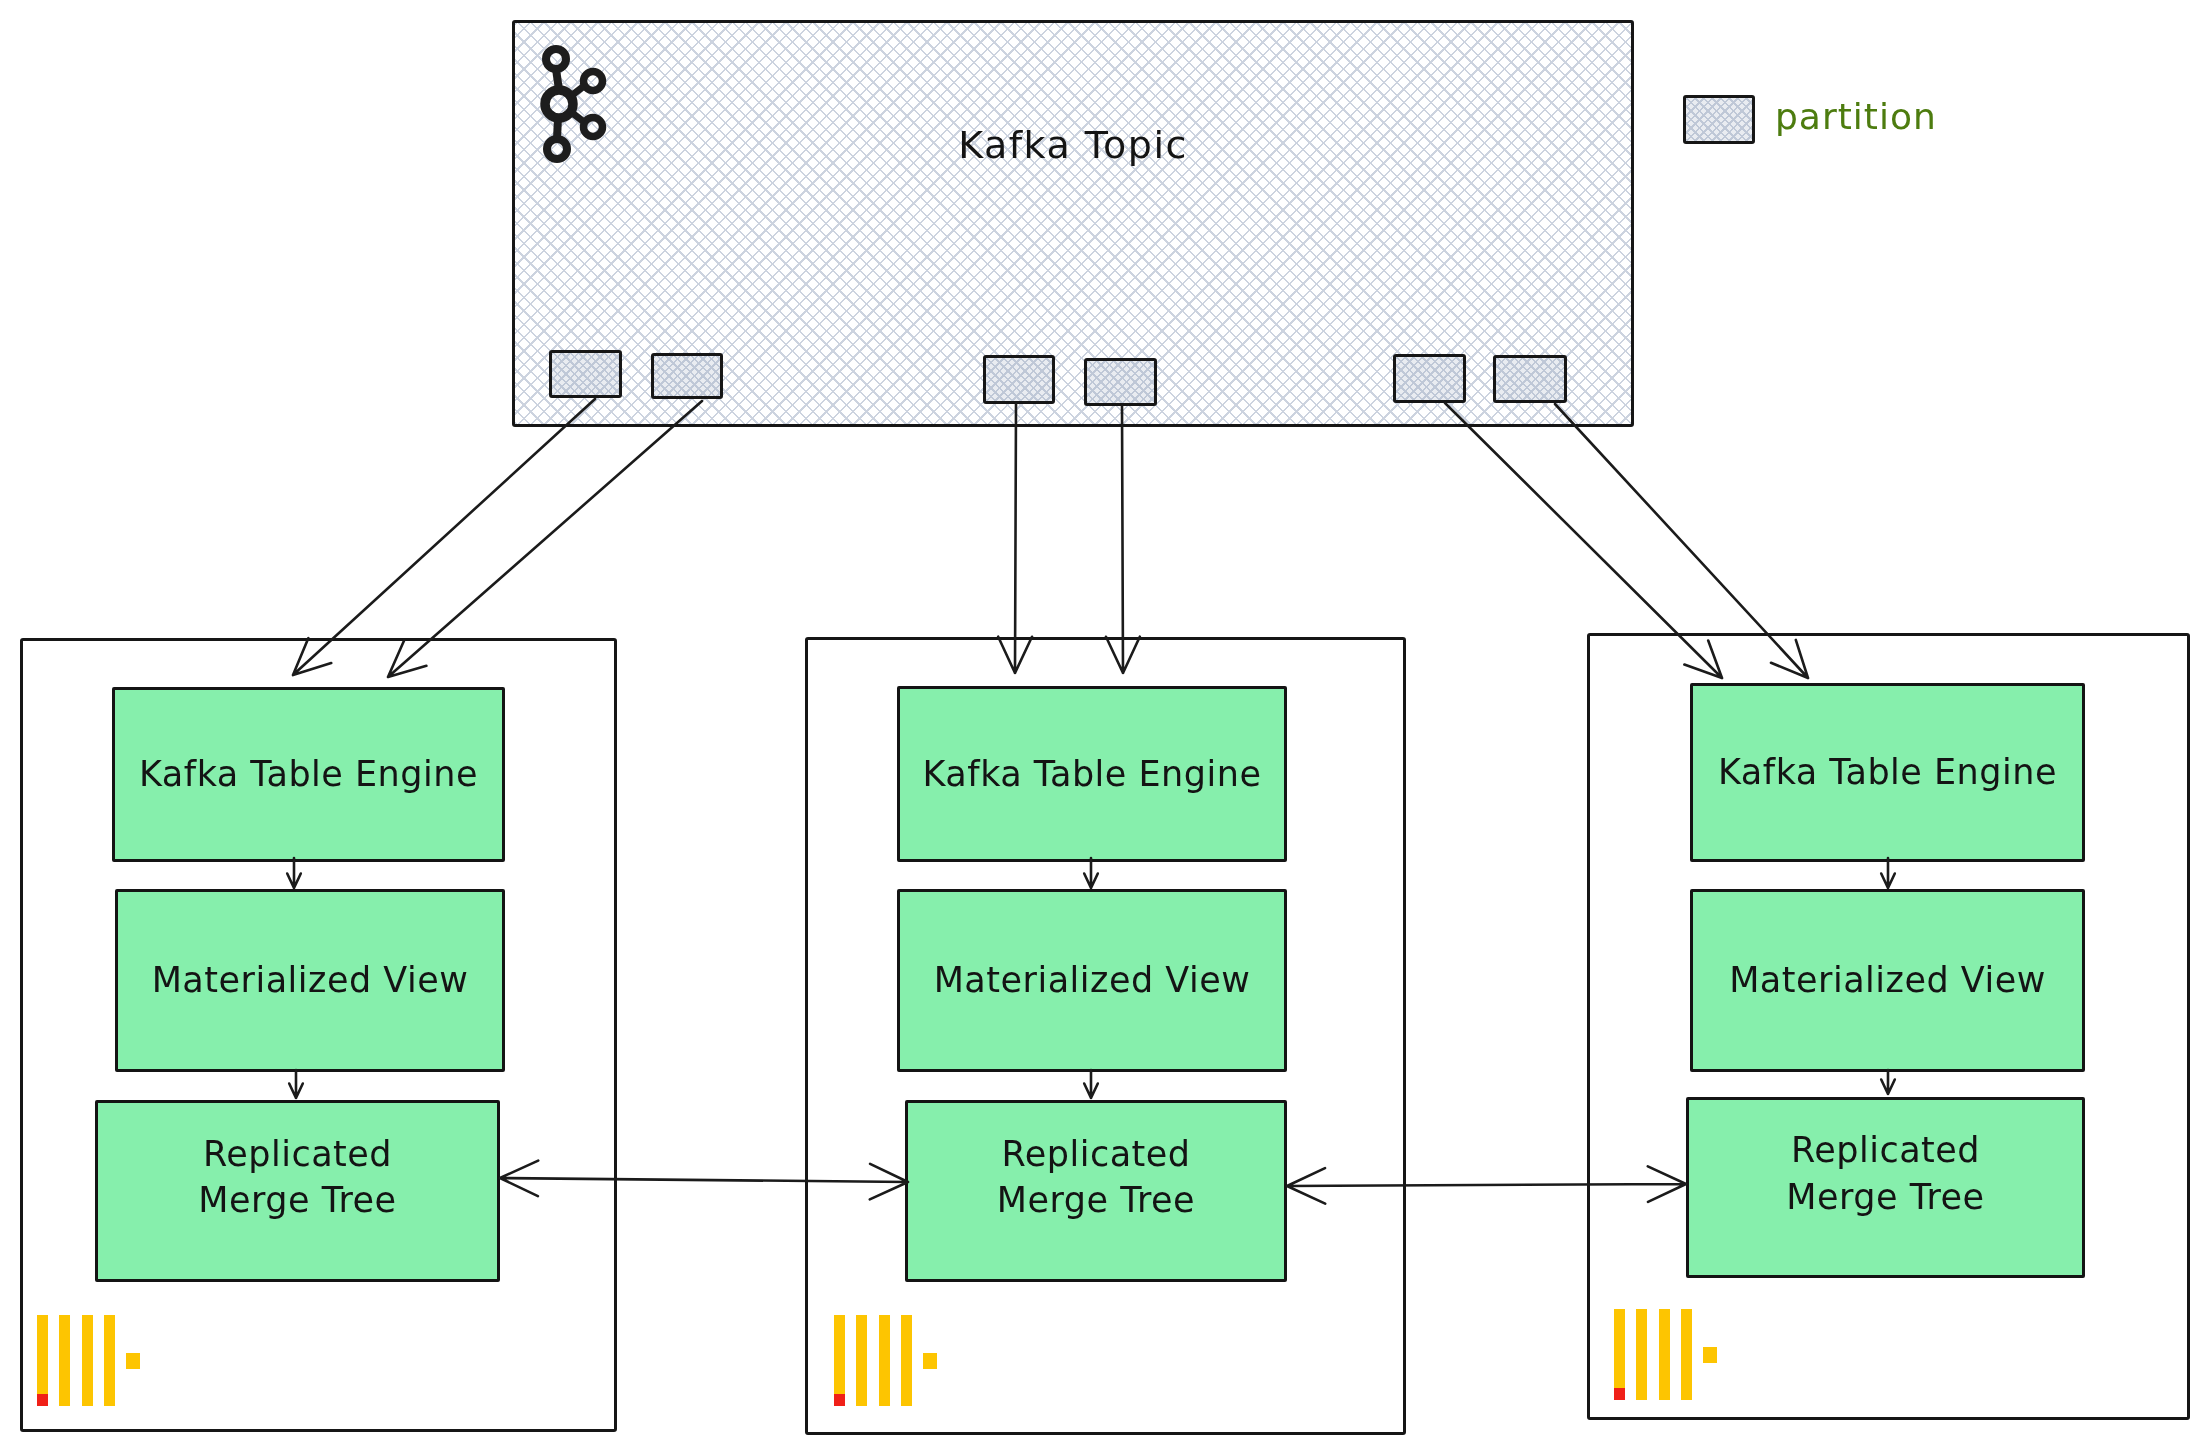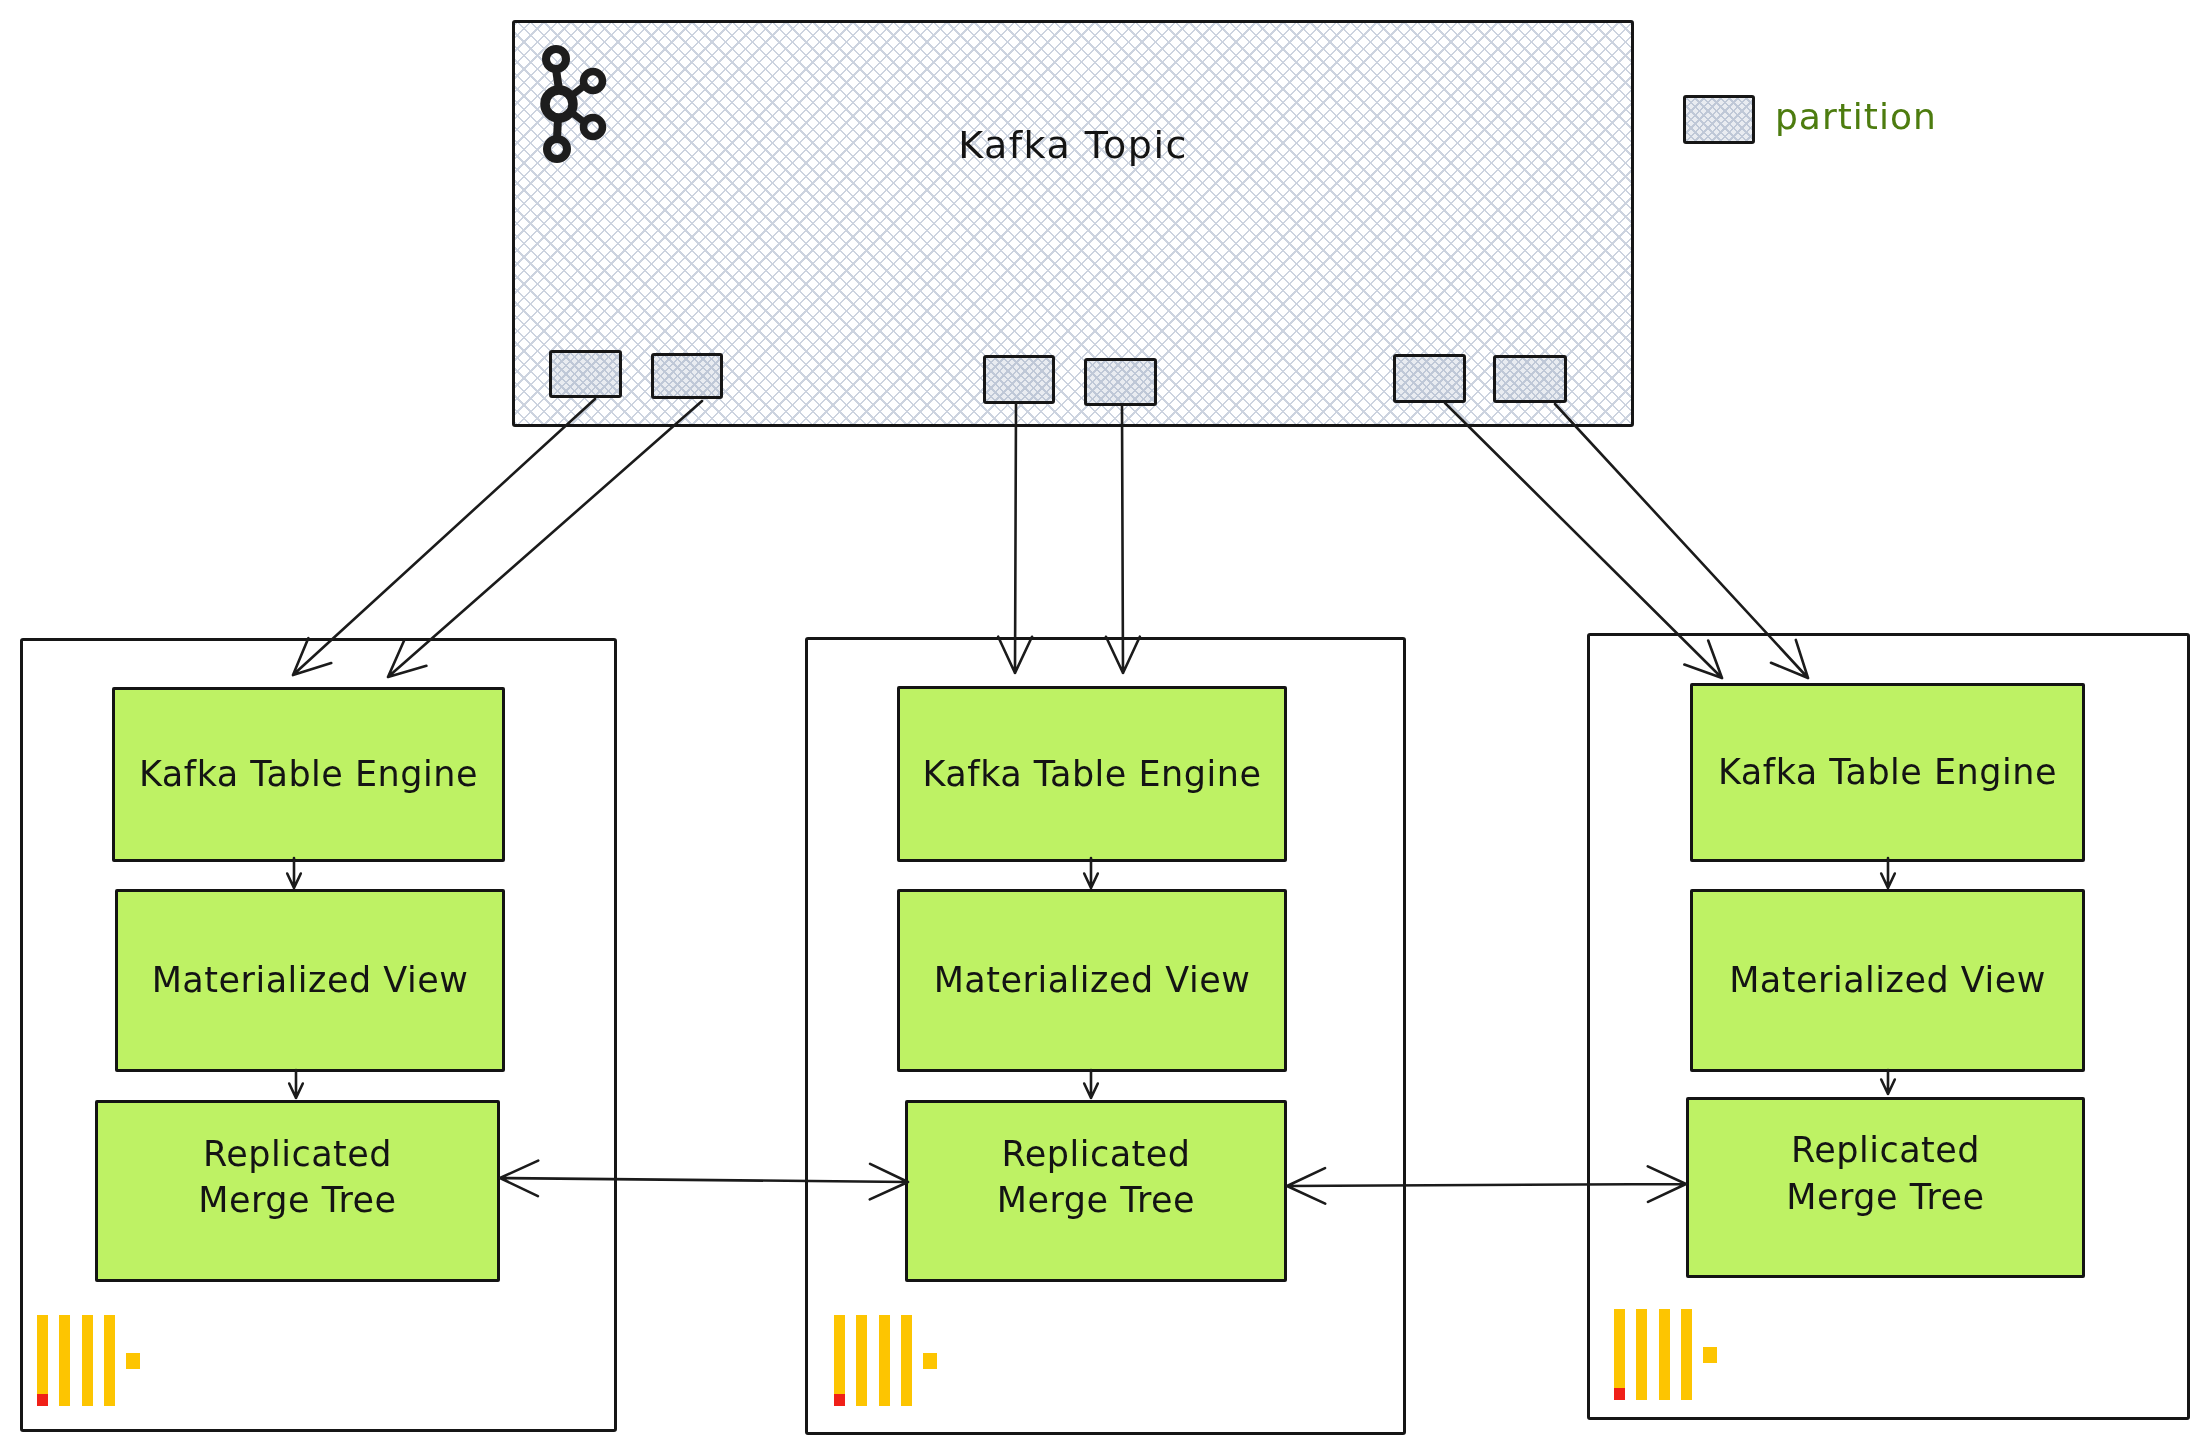--- a/index.html
+++ b/index.html
@@ -21,21 +21,21 @@
       repeating-linear-gradient(135deg,#bfc8d7 0 1.6px,transparent 1.6px 6px);
   }
   .topic-title{
     position:absolute;left:0;right:0;top:100px;text-align:center;
     font-size:38px;letter-spacing:1.5px;font-weight:500;color:#141414;
   }
   .legend-label{
     position:absolute;left:1775px;top:96px;font-size:36px;letter-spacing:1px;color:#4d7c0f;
   }
   .inner-box{
-    position:absolute;border:3px solid #141414;border-radius:2px;background:#bef264;
+    position:absolute;border:3px solid #141414;border-radius:2px;background:#86efac;
     box-sizing:border-box;display:flex;align-items:center;justify-content:center;
     font-size:35px;text-align:center;line-height:1.32;letter-spacing:0.5px;color:#141414;
   }
   .node-box{background:#ffffff;}
   .arrows{position:absolute;left:0;top:0;pointer-events:none;}
   .ch-logo{position:absolute;width:104px;height:96px;}
   .ch-bar{position:absolute;top:0;width:11px;height:91px;background:#fdc501;}
   .ch-bar.b1{left:0;} .ch-bar.b2{left:22px;} .ch-bar.b3{left:45px;} .ch-bar.b4{left:67px;}
   .ch-short{position:absolute;left:89px;top:38px;width:14px;height:16px;background:#fdc501;}
   .ch-red{position:absolute;left:0;top:79px;width:11px;height:12px;background:#f02018;}

